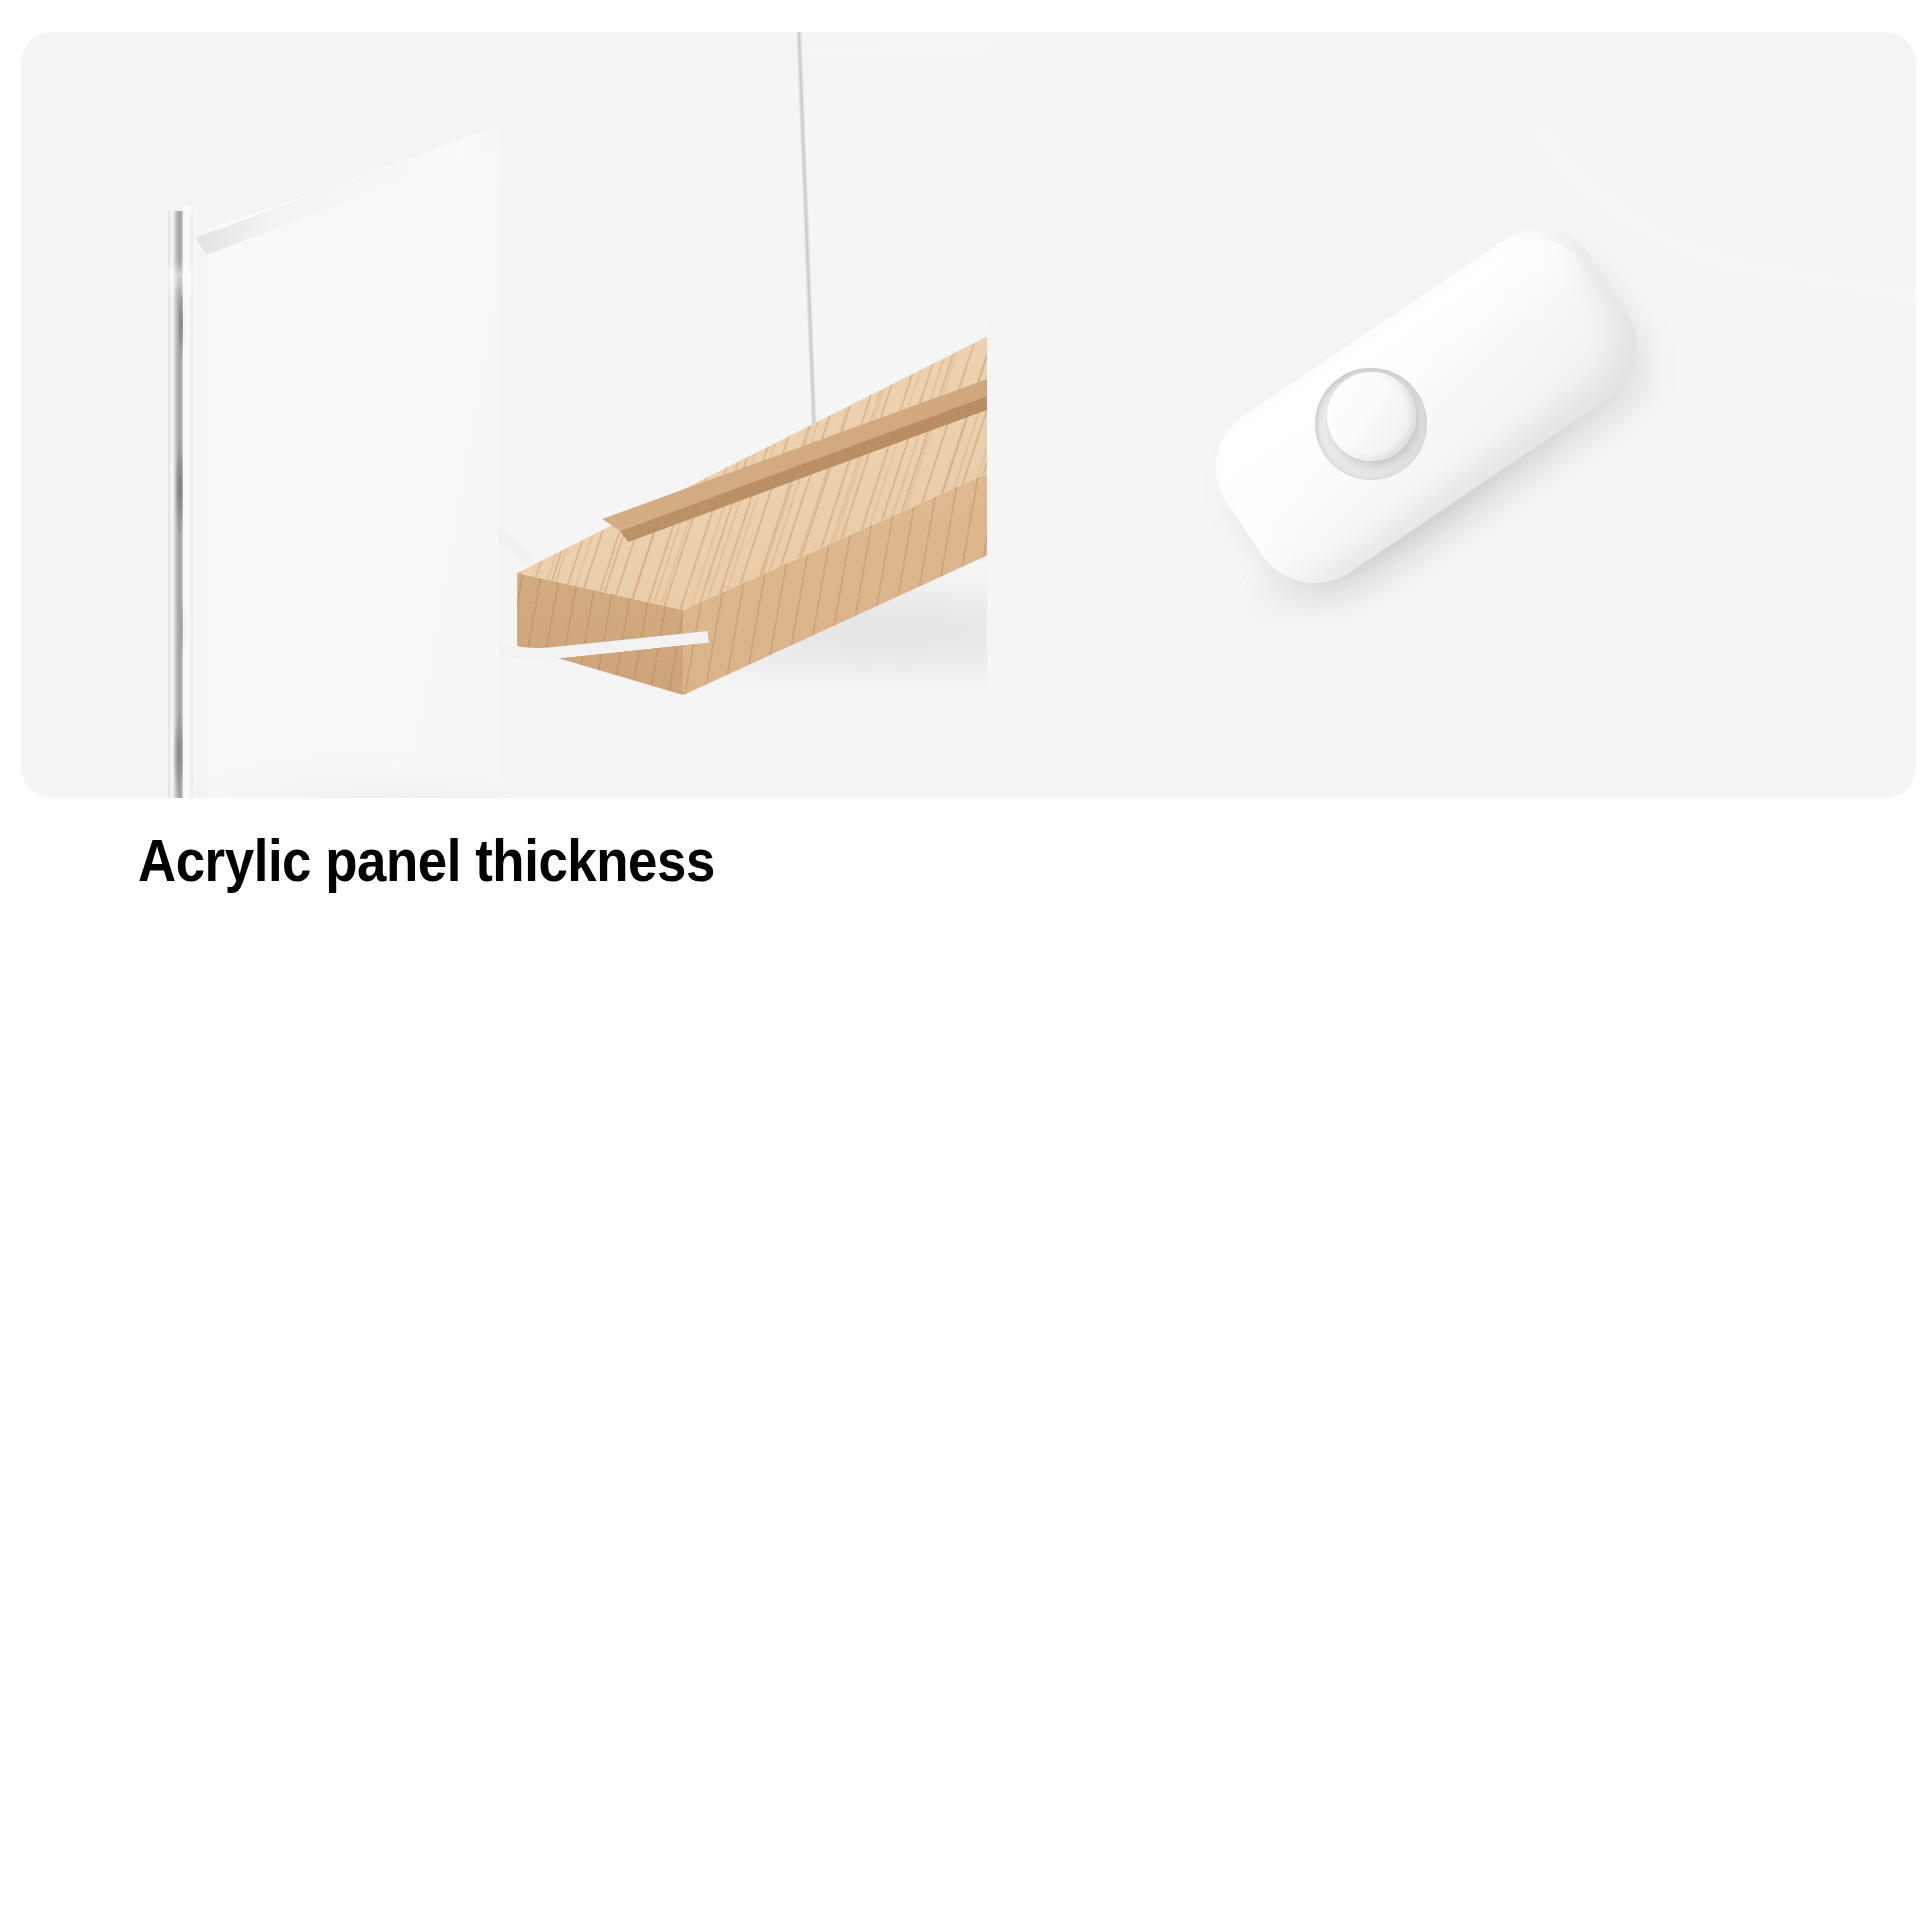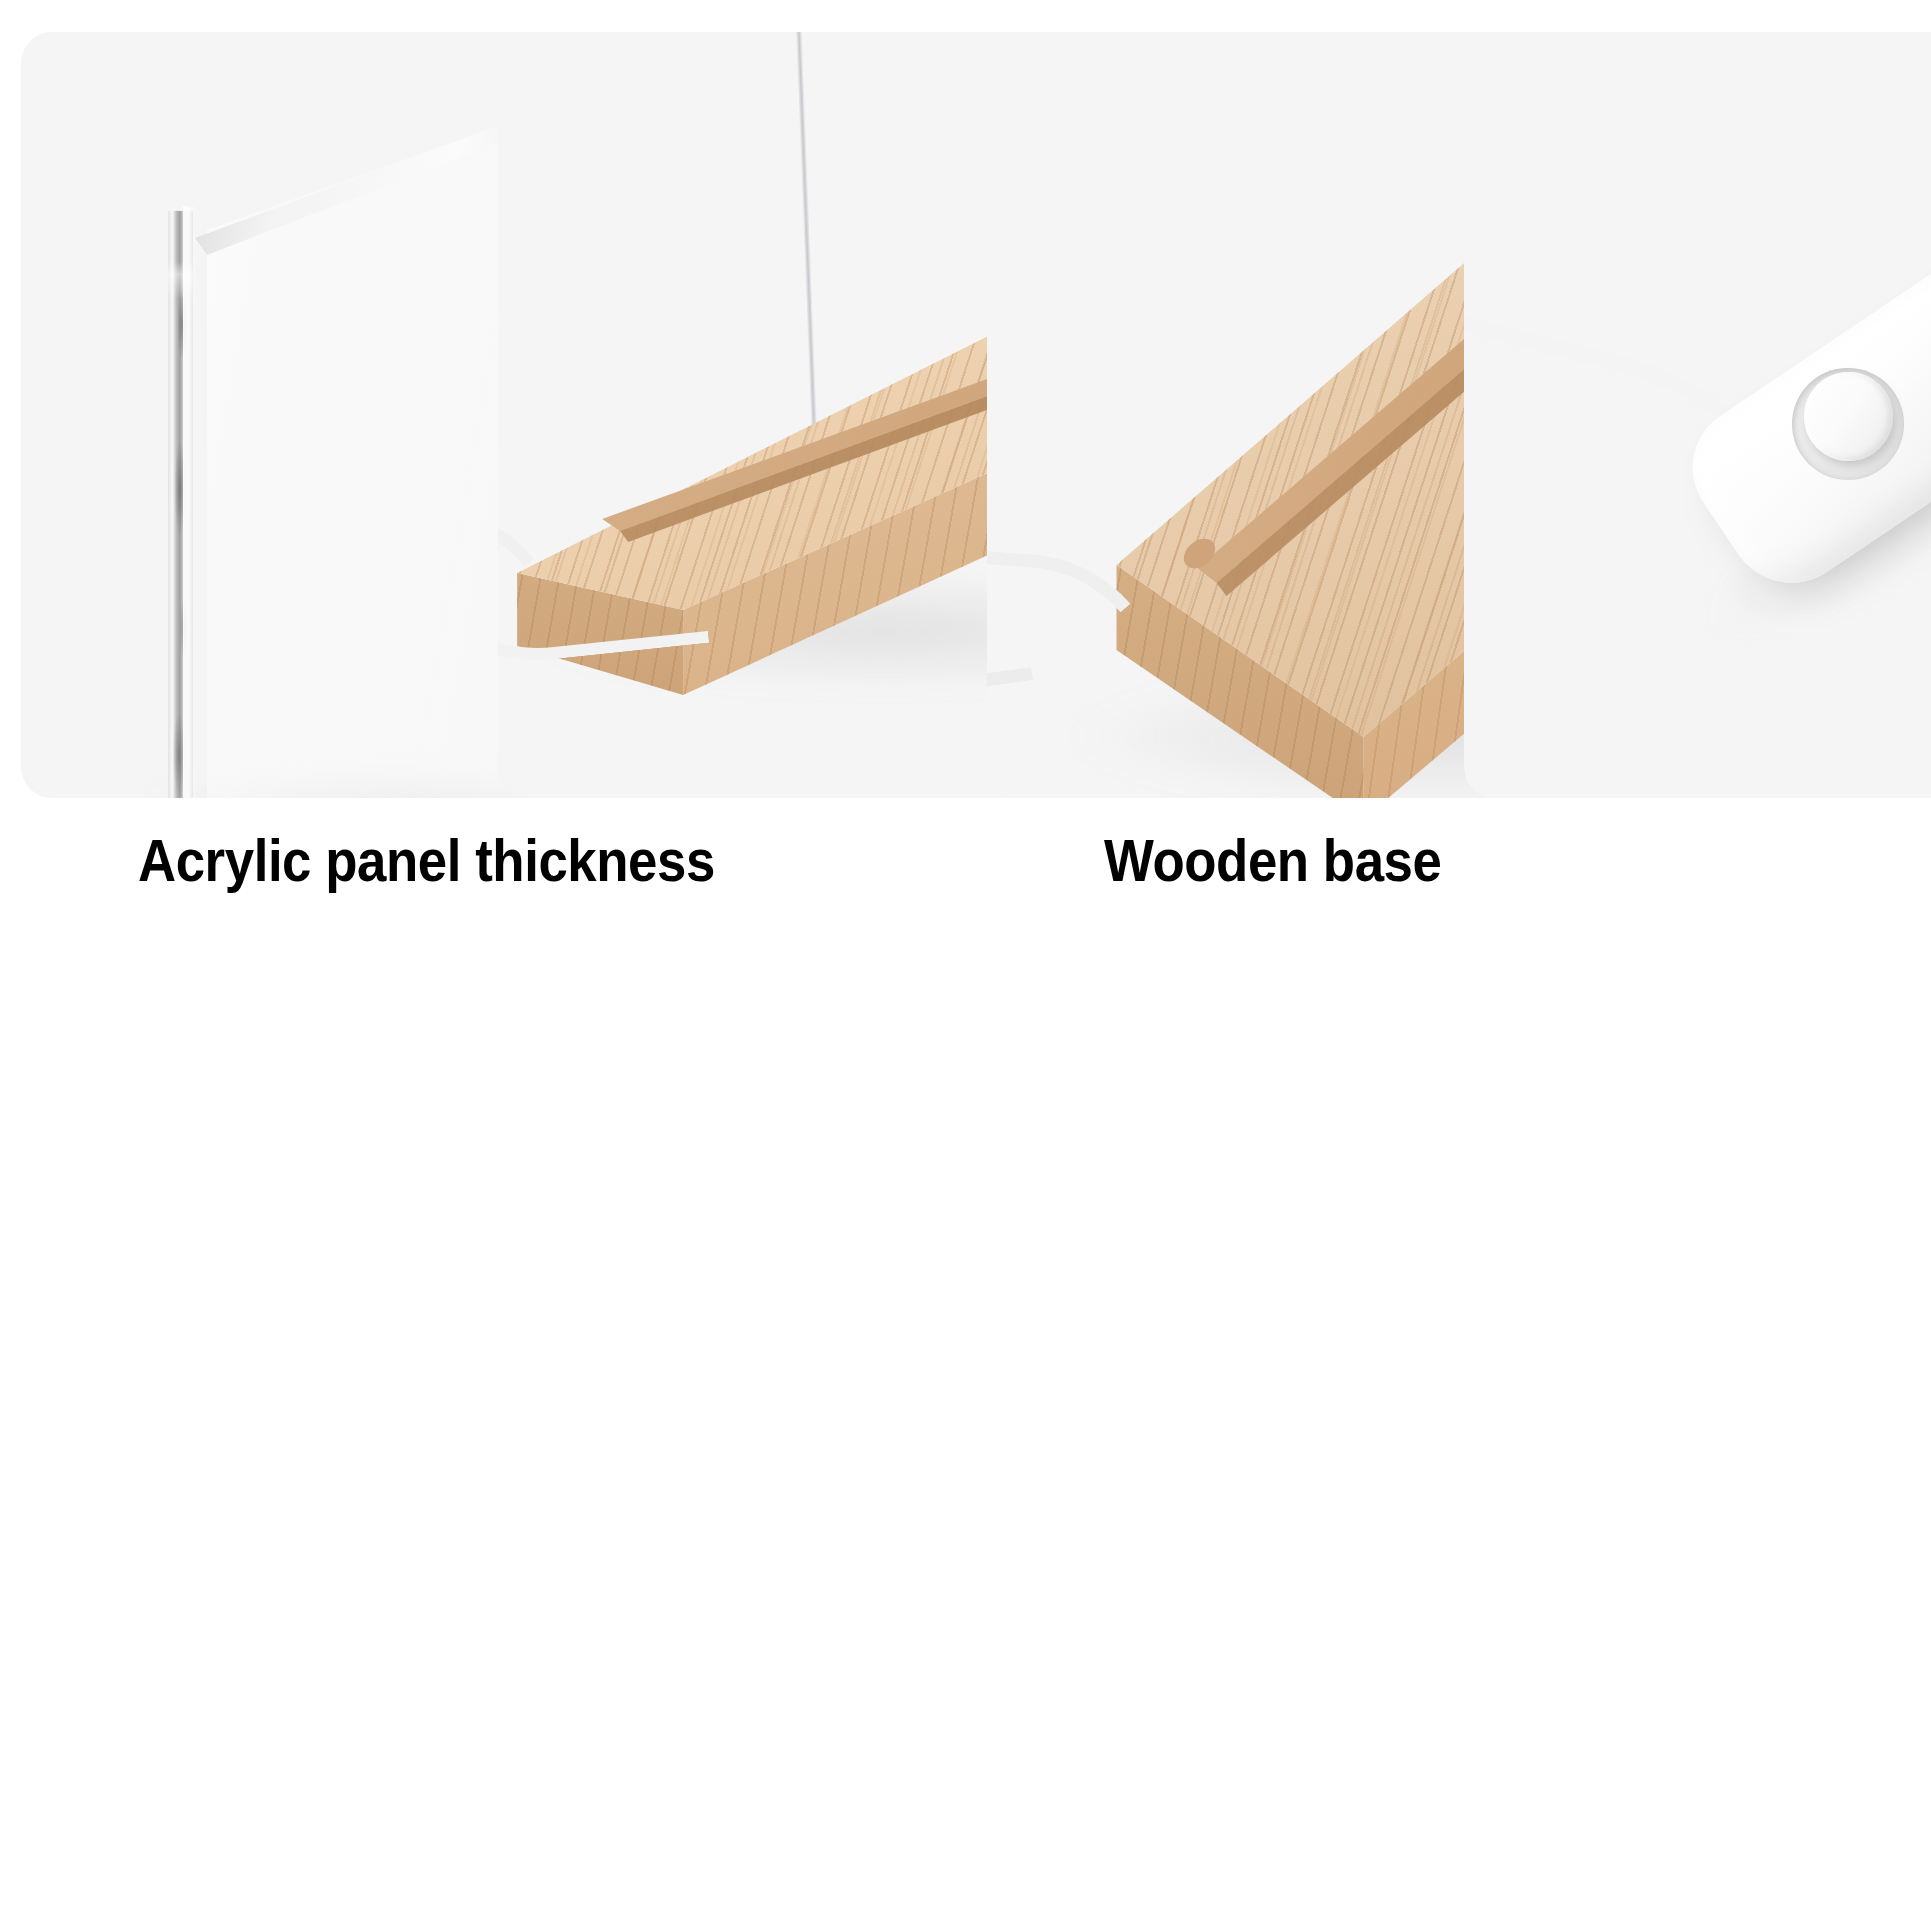--- a/index.html
+++ b/index.html
@@ -393,34 +393,20 @@
       <div class="p2-front wood-dark"></div>
       <div class="p2-top wood"></div>
       <div class="p2-groove"></div>
       <div class="p2-groove-wall"></div>
       <div class="p2-cable"></div>
       <div class="p2-cable2"></div>
     </div>
 
   </div>
 
-  <div class="cell">
-    <div class="photo">
-      <div class="gshadow" style="left:77px; top:637px; width:753px; height:135px;"></div>
-      <div class="p3-front wood-dark"></div>
-      <div class="p3-left wood-dark"></div>
-      <div class="p3-top wood"></div>
-      <div class="p3-slot"></div>
-      <div class="p3-slot-wall"></div>
-      <div class="p3-slot-cap"></div>
-      <div class="p3-cable"></div>
-      <div class="p3-cable2"></div>
-    </div>
-    <div class="caption">Wooden base</div>
-  </div>
 
   <div class="cell">
     <div class="photo">
       <div class="p4-cable-in"></div>
       <div class="p4-cable-out"></div>
       <div class="p4-cable-out2"></div>
       <div class="p4-shadow"></div>
       <div class="p4-body"></div>
       <div class="p4-btn-well"></div>
       <div class="p4-btn"></div>

